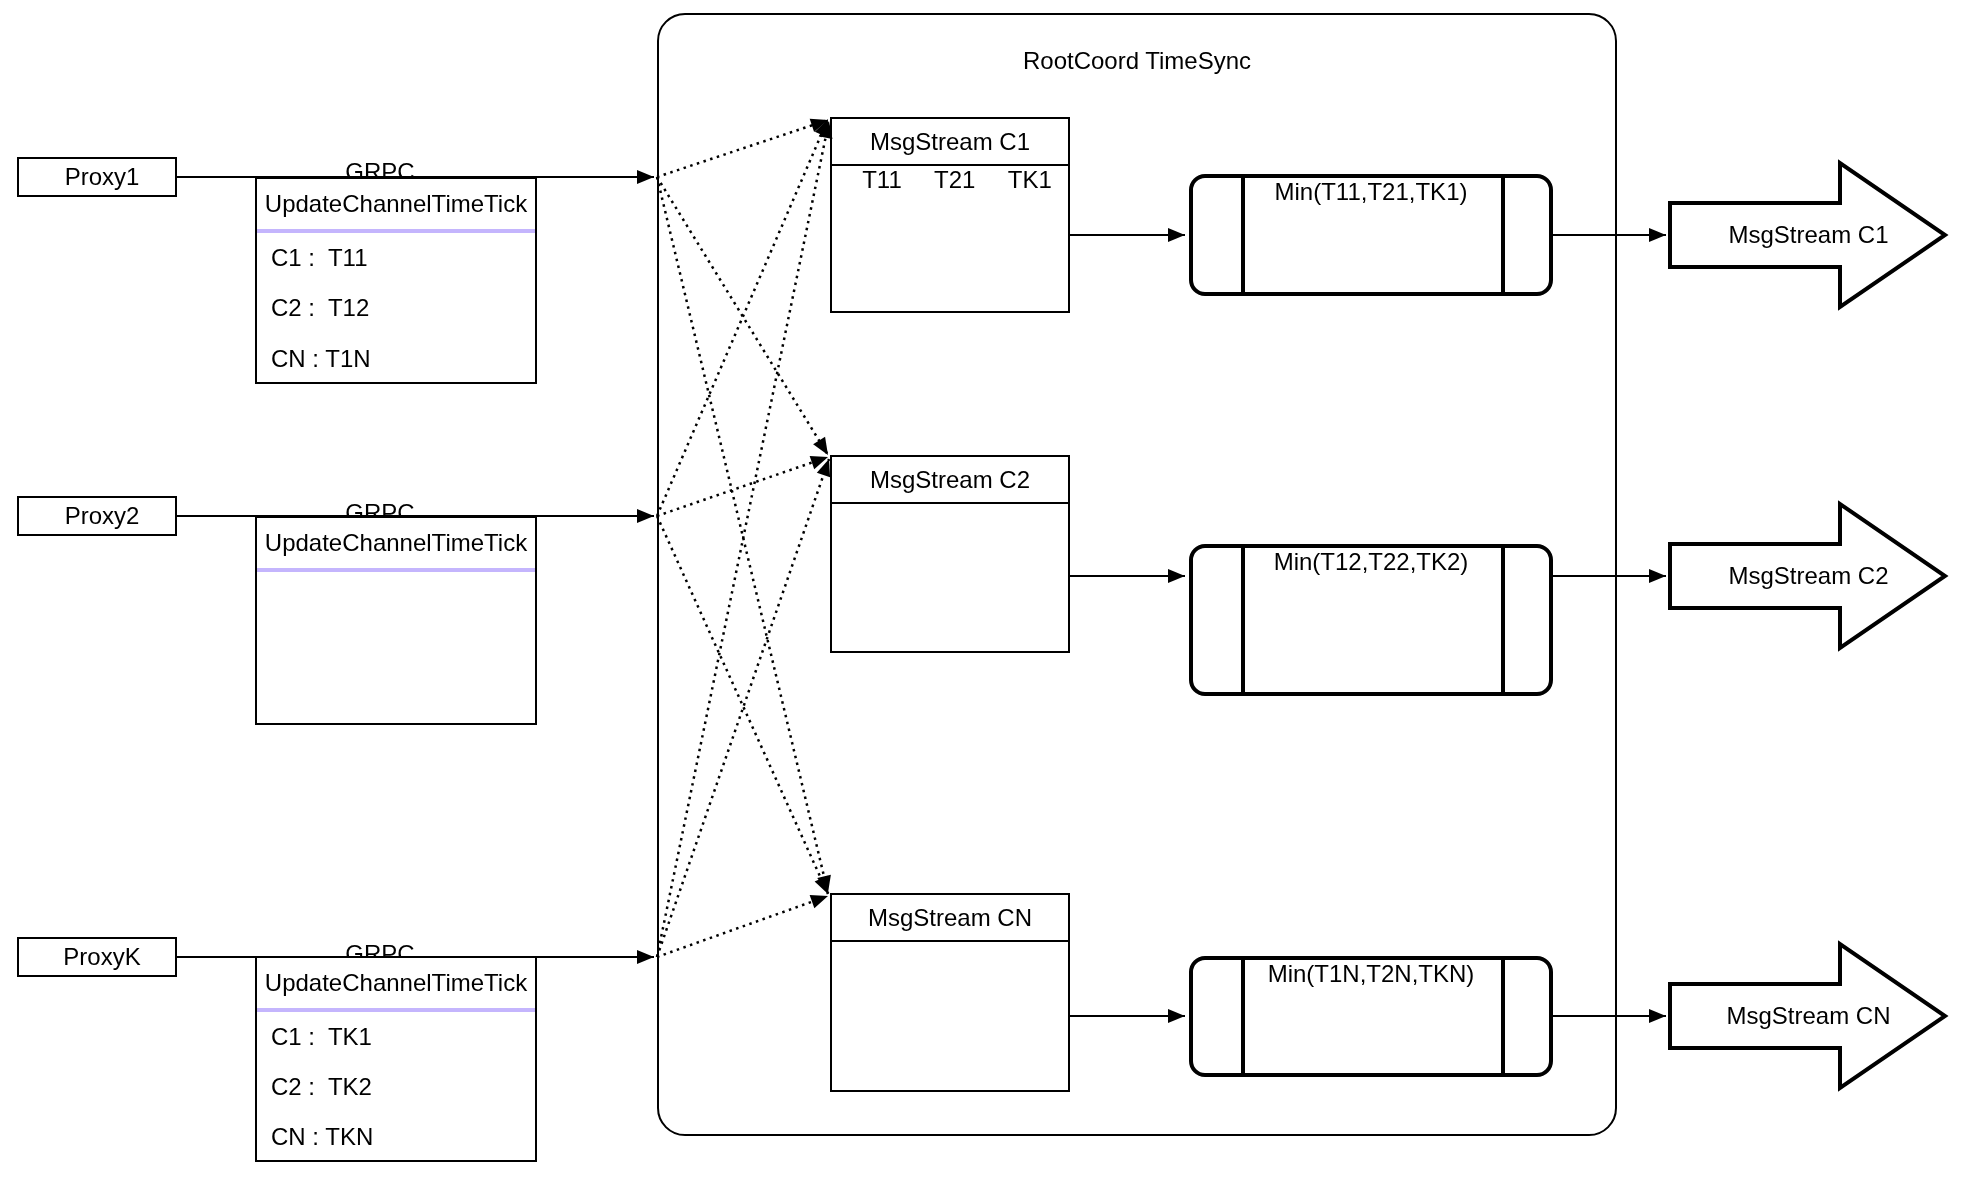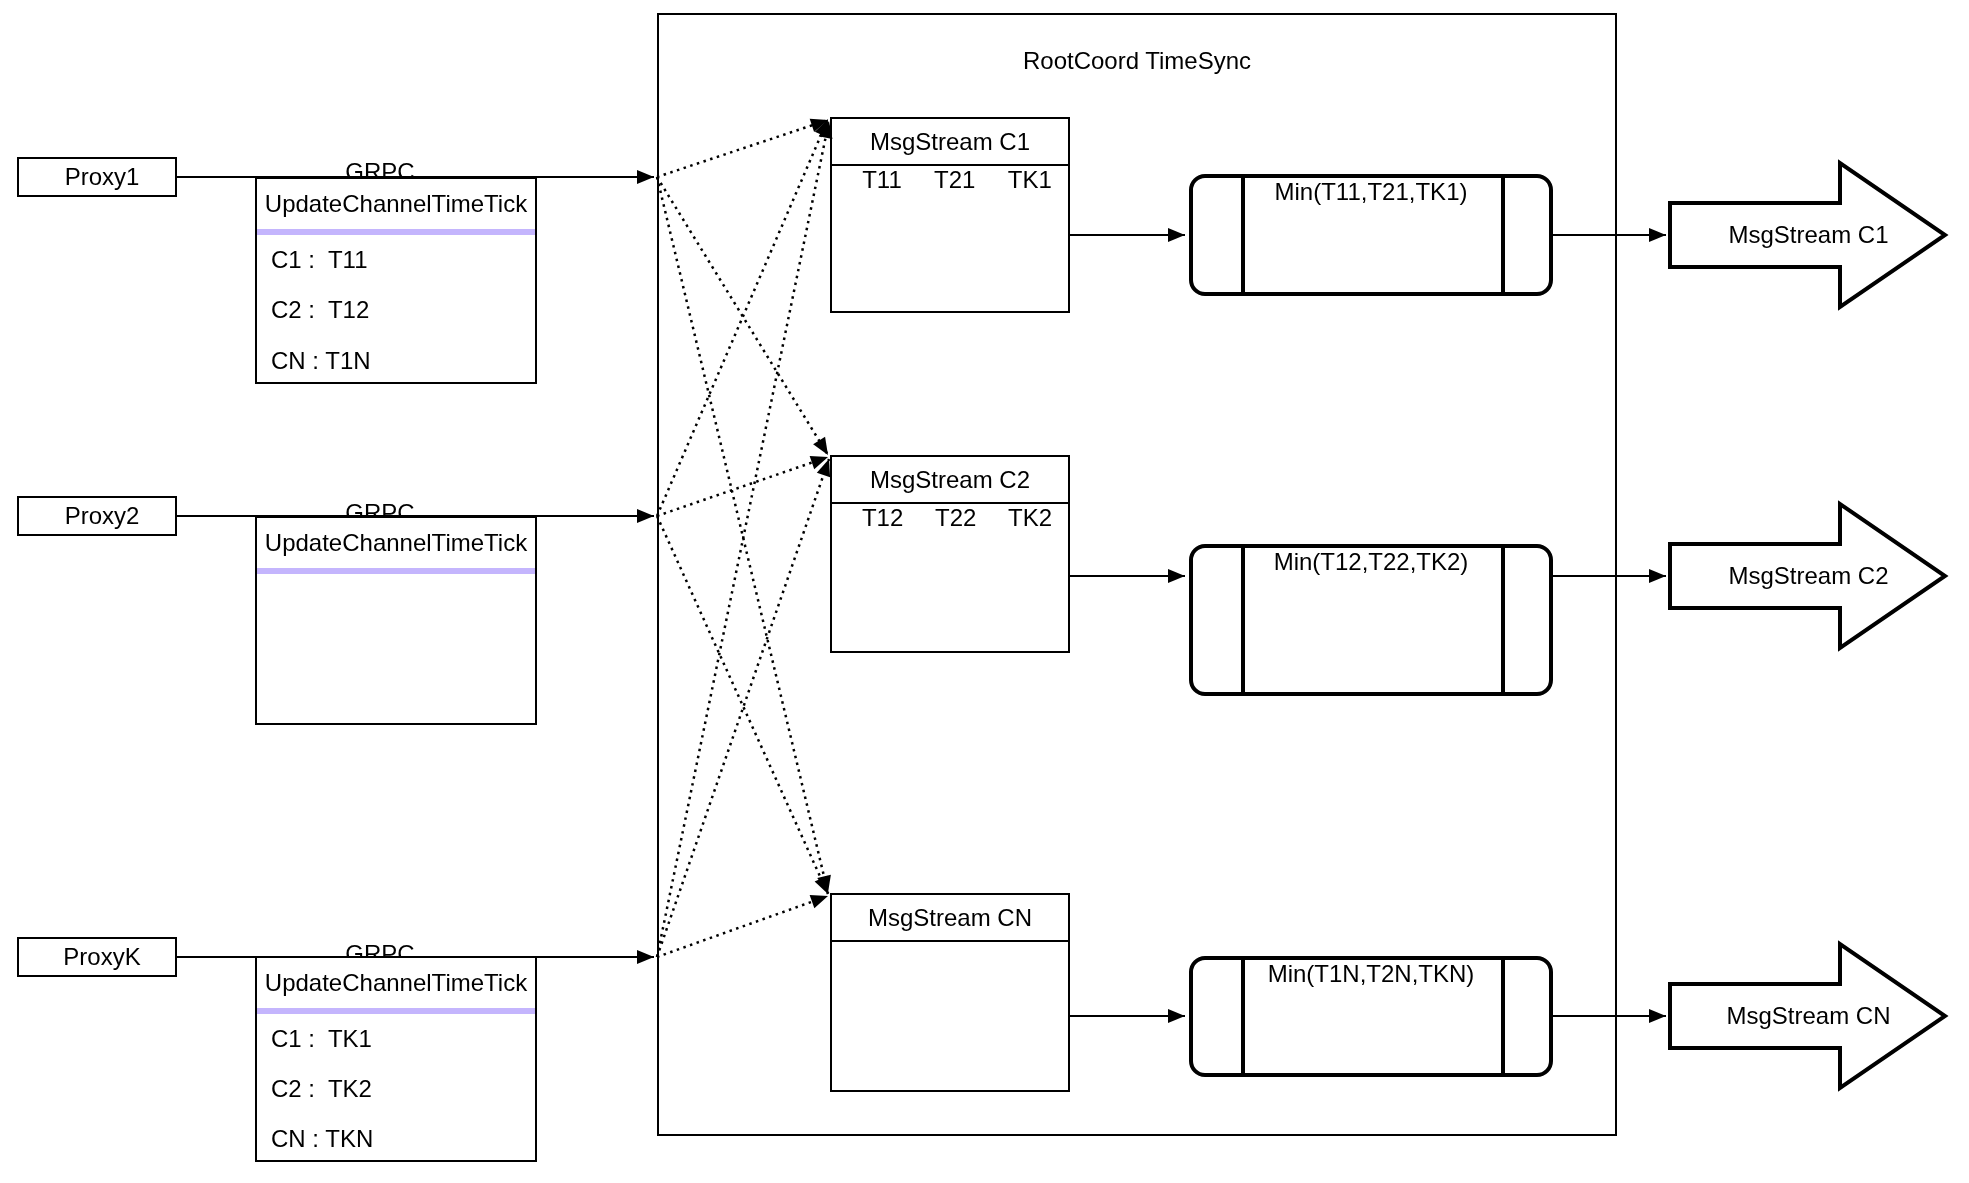--- a/index.html
+++ b/index.html
@@ -11,35 +11,35 @@
   .box{position:absolute;border:2px solid #000;background:#fff;box-sizing:border-box;}
   
   .proxy{left:17px;width:160px;height:40px;display:flex;align-items:center;justify-content:center;font-size:24px;padding-left:10px;}
   .proxy.r1{top:157px}.proxy.r2{top:496px}.proxy.r3{top:937px}
   
   .grpc{position:absolute;left:280px;width:200px;text-align:center;font-size:24px;line-height:28px;margin-top:36px;}
   .grpc.r1{top:122px}.grpc.r2{top:463px}.grpc.r3{top:904px}
   
   .tick{left:255px;width:282px;}
   .tick.r1{top:177px;height:207px}.tick.r2{top:516px;height:209px}.tick.r3{top:956px;height:206px}
-  .tick .th{height:50px;border-bottom:6px solid #c4b5fd;display:flex;align-items:center;justify-content:center;font-size:24px;}
+  .tick .th{height:50px;border-bottom:4px solid #c4b5fd;display:flex;align-items:center;justify-content:center;font-size:24px;}
   .tick .tb{display:flex;flex-direction:column;justify-content:space-around;height:calc(100% - 52px);padding-left:14px;font-size:24px;white-space:pre;border-radius:29px;}
   
   .stream{left:830px;width:240px;}
   .stream.r1{top:117px;height:196px}.stream.r2{top:455px;height:198px}.stream.r3{top:893px;height:199px}
   .stream .th{height:45px;border-bottom:2px solid #000;display:flex;align-items:center;justify-content:center;font-size:24px;}
   .stream .tb{display:flex;flex-direction:row;justify-content:space-around;height:calc(100% - 47px);padding-left:14px;font-size:24px;white-space:pre;}
   
   .minbox{left:1189px;width:364px;border:4px solid #000;border-radius:16px;background:#fff;position:absolute;
           box-sizing:border-box;display:flex;justify-content:center;font-size:24px;}
   .minbox.r1{top:174px;height:122px}.minbox.r2{top:544px;height:152px}.minbox.r3{top:956px;height:121px}
   .minbox .vl{position:absolute;top:0;bottom:0;width:4px;background:#000;}
   .minbox .vl.l{left:48px}.minbox .vl.r{right:44px}
   
-  .rootcoord{left:657px;top:13px;width:960px;height:1123px;}
+  .rootcoord{left:657px;top:13px;width:960px;height:1123px;border-radius:28px;}
   .rc-title{position:absolute;top:32px;left:0;right:0;text-align:center;font-size:24px;}
   
   .arrowlabel{position:absolute;left:1670px;width:277px;text-align:center;font-size:24px;line-height:28px;}
   .arrowlabel.r1{top:221px}.arrowlabel.r2{top:562px}.arrowlabel.r3{top:1002px}
   
   svg.links{position:absolute;left:0;top:0;z-index:5;pointer-events:none;}
   .layer-labels{position:absolute;left:0;top:0;width:100%;height:100%;z-index:6;pointer-events:none;}
 </style>
 </head>
 <body>
@@ -74,25 +74,20 @@
     <span>Min(T11,T21,TK1)</span>
   </div>
 
   <div class="box proxy r2">Proxy2</div>
   <div class="grpc r2">GRPC</div>
   <div class="box tick r2">
     <div class="th">UpdateChannelTimeTick</div>
   </div>
   <div class="box stream r2">
     <div class="th">MsgStream C2</div>
-    <div class="tb">
-      <div>T12</div>
-      <div>T22</div>
-      <div>TK2</div>
-    </div>
   </div>
   <div class="minbox r2">
     <div class="vl l"></div>
     <div class="vl r"></div>
     <span>Min(T12,T22,TK2)</span>
   </div>
 
   <div class="box proxy r3">ProxyK</div>
   <div class="grpc r3">GRPC</div>
   <div class="box tick r3">

